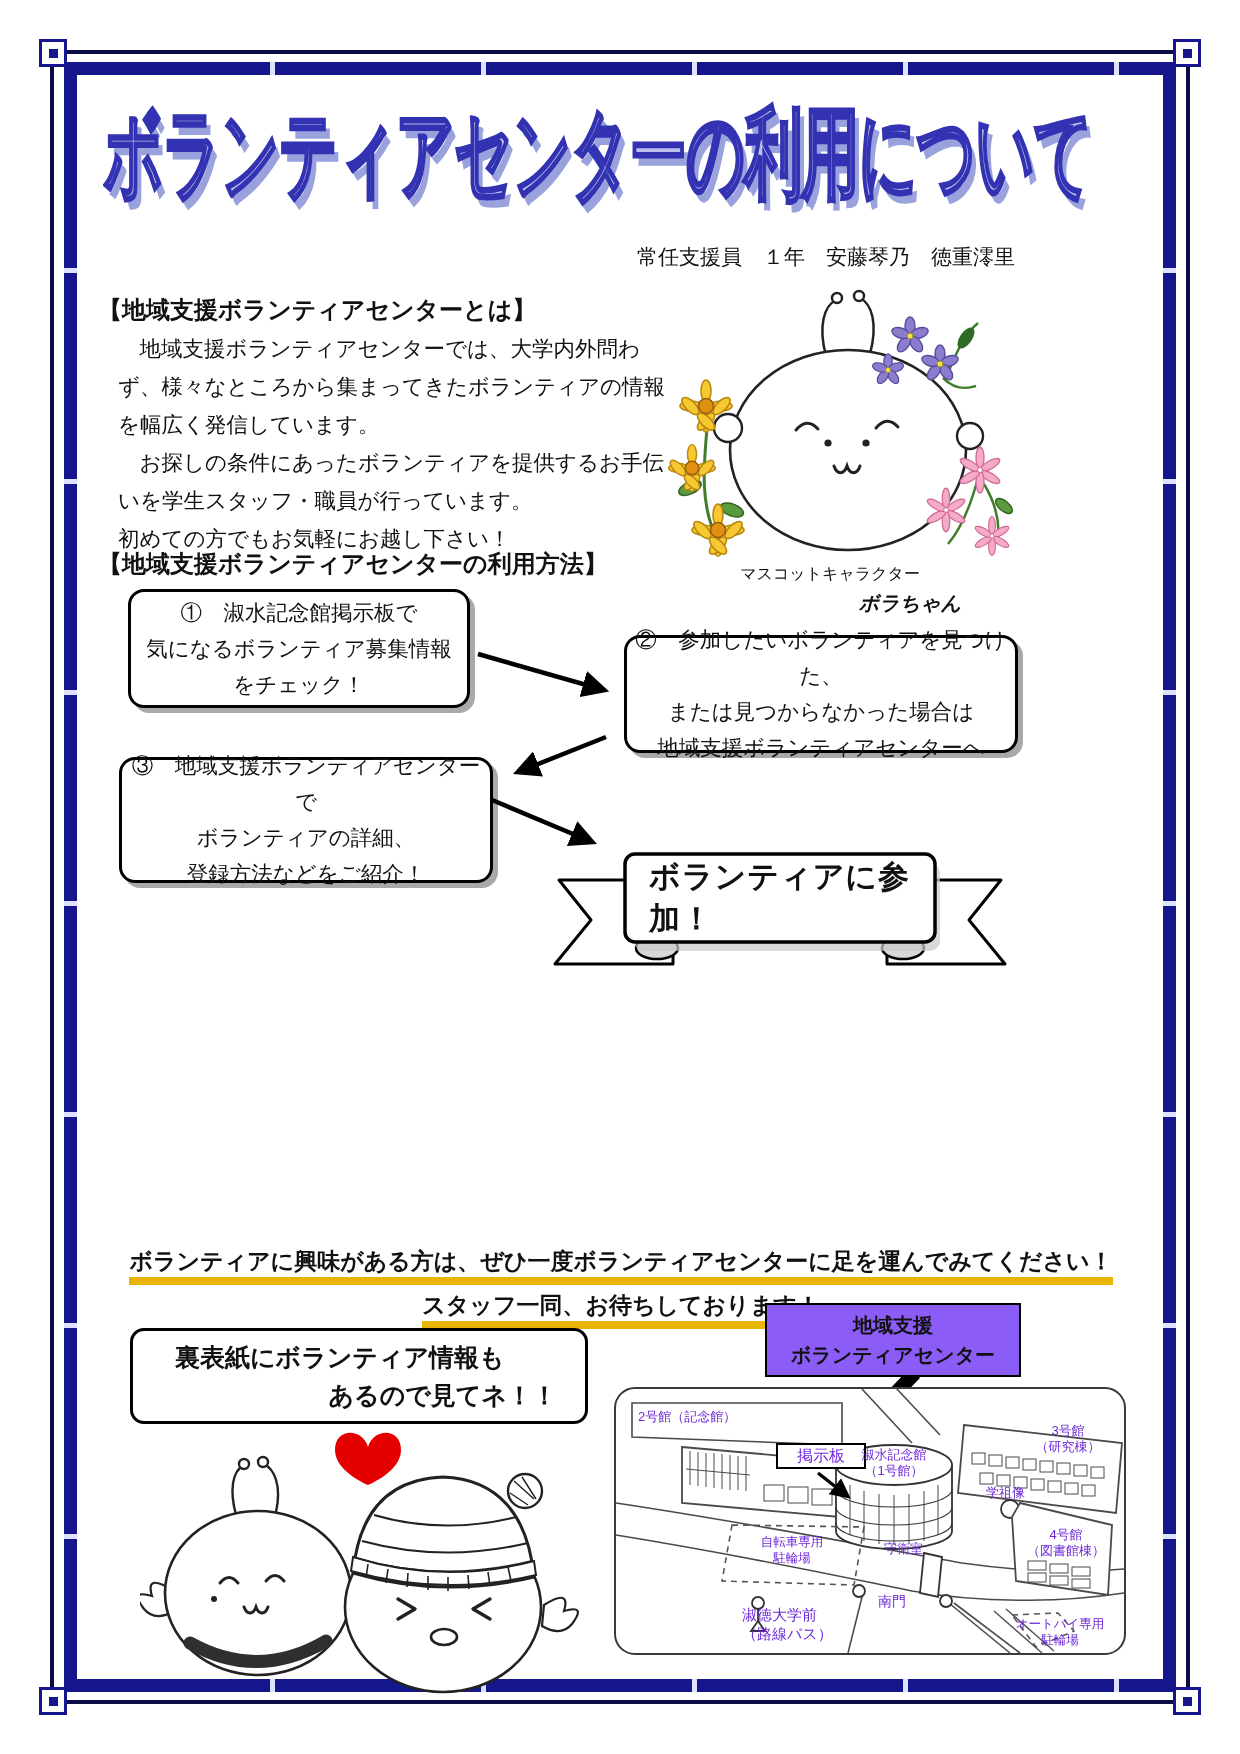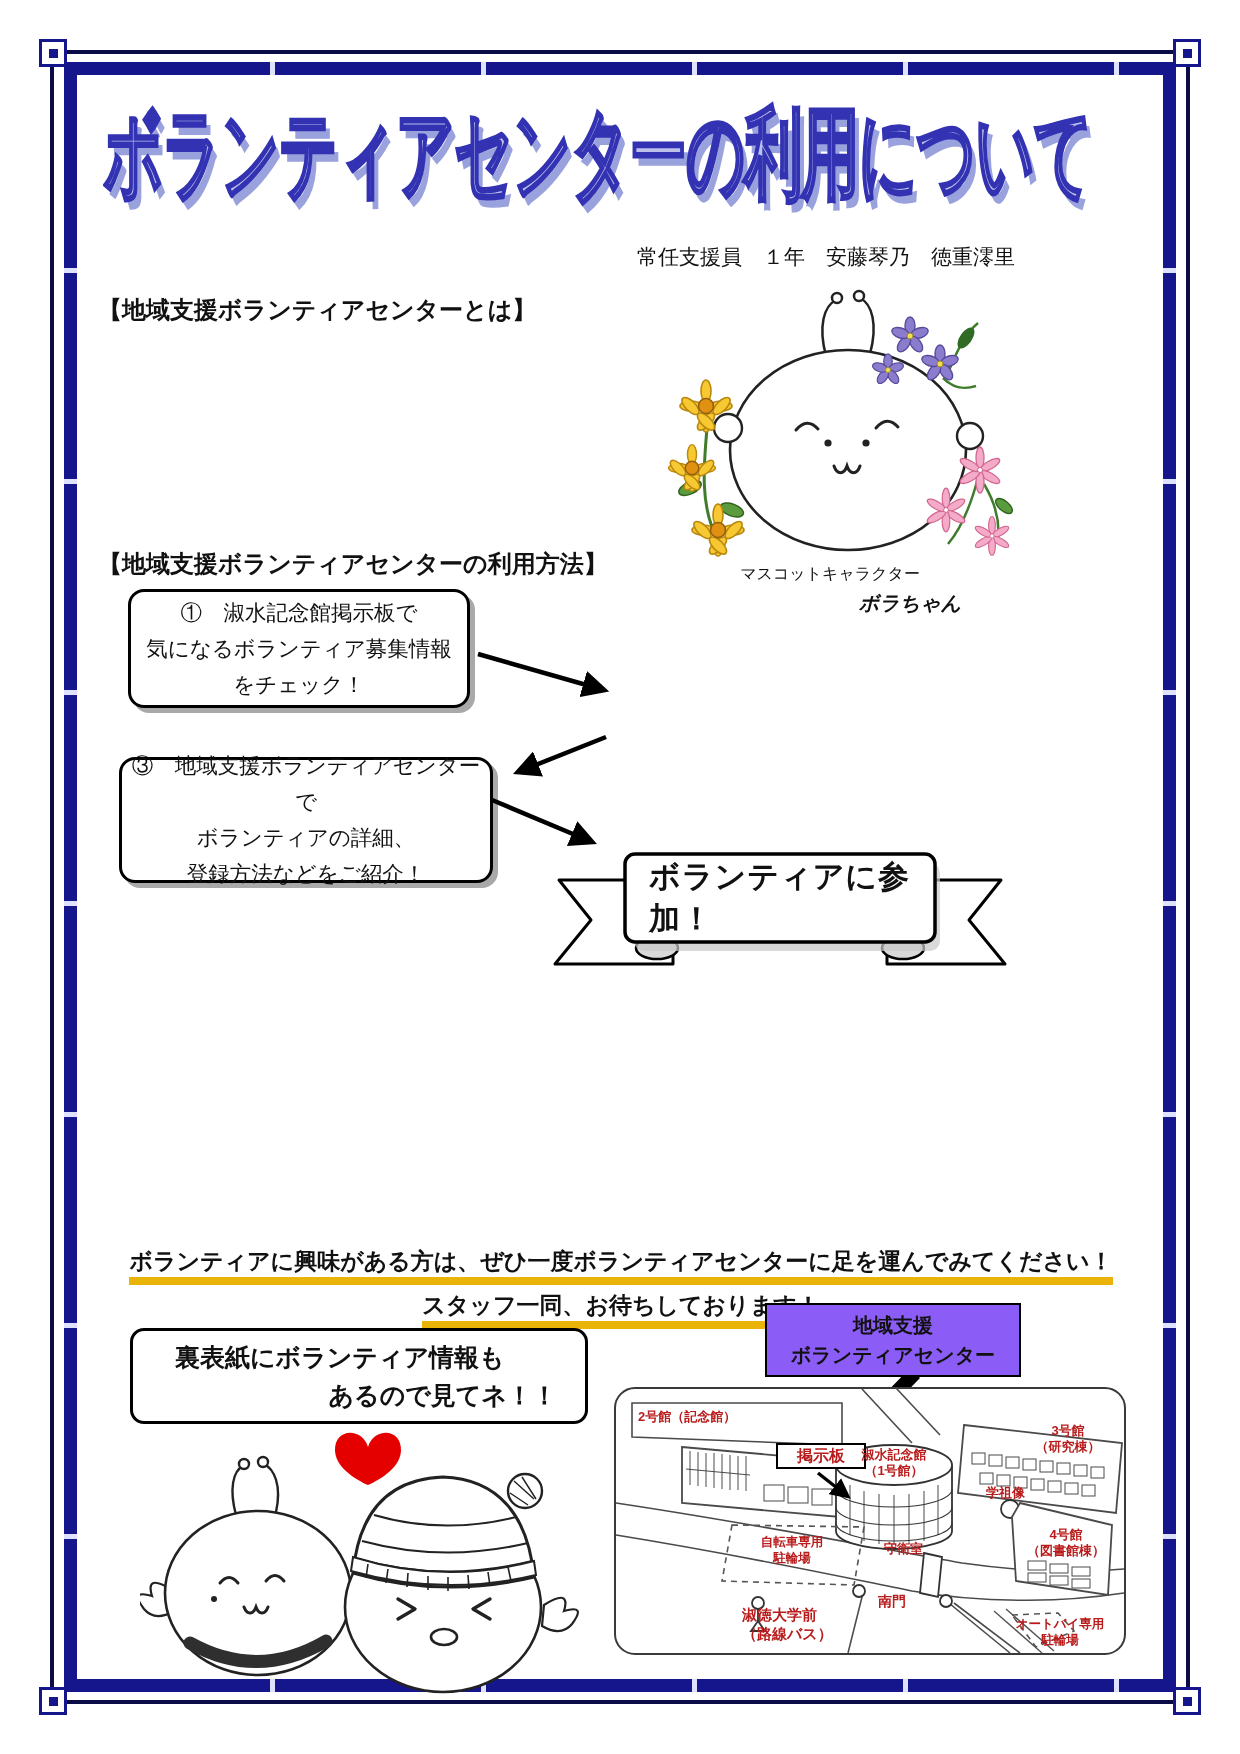--- a/index.html
+++ b/index.html
@@ -74,21 +74,21 @@
   .bubble-line1{position:absolute;left:42px;top:10px;}
   .bubble-line2{position:absolute;right:28px;top:48px;}
   .pair-wrap{position:absolute;left:140px;top:1415px;width:440px;height:290px;}
 
   
   .map-label-box{position:absolute;left:765px;top:1303px;width:252px;height:70px;border:2.5px solid #000;background:#8b5cf6;
     display:flex;align-items:center;justify-content:center;text-align:center;
     font-family:var(--sans);font-weight:bold;font-size:20px;line-height:30px;}
   .map{position:absolute;left:612px;top:1385px;width:516px;height:272px;}
   .map svg{position:absolute;left:0;top:0;}
-  .mlabel{position:absolute;font-family:var(--sans);font-weight:bold;color:#b91c1c;line-height:1.25;}
+  .mlabel{position:absolute;font-family:var(--sans);font-weight:normal;color:#6d28d9;line-height:1.25;}
   .ml-center{text-align:center;}
   .ml-board{border:2px solid #000;background:#fff;padding:1px 19px;font-size:16px;text-align:center;}
 </style>
 </head>
 <body>
 
 <div class="page">
 
   <div class="frame-outer"></div>
   <div class="band band-top"></div>
@@ -105,20 +105,23 @@
       <span></span>
     </div>
   <div class="corner-sq c-br">
       <span></span>
     </div>
 
   <div class="title">ボランティアセンターの利用について</div>
   <div class="byline">常任支援員　１年　安藤琴乃　徳重澪里</div>
 
   <div class="h-gothic" id="about-heading">【地域支援ボランティアセンターとは】</div>
+  <div class="preline" id="about-body">　地域支援ボランティアセンターでは、大学内外問わず、様々なところから集まってきたボランティアの情報を幅広く発信しています。
+　お探しの条件にあったボランティアを提供するお手伝いを学生スタッフ・職員が行っています。
+初めての方でもお気軽にお越し下さい！</div>
 
   <div class="mascot-wrap">
     <svg width="400" height="300" viewBox="0 0 400 300">
       <defs>
         <g id="daisy">
           <g fill="#f7c832" stroke="#b8880e" stroke-width="1.6">
             <ellipse cx="0" cy="-15" rx="5" ry="11"></ellipse>
               <ellipse cx="0" cy="15" rx="5" ry="11"></ellipse>
             <ellipse cx="-15" cy="0" rx="11" ry="5"></ellipse>
               <ellipse cx="15" cy="0" rx="11" ry="5"></ellipse>
@@ -198,20 +201,25 @@
     </svg>
   </div>
   <div class="caption1">マスコットキャラクター</div>
   <div class="caption2">ボラちゃん</div>
 
   <div class="h-gothic" id="howto-heading">【地域支援ボランティアセンターの利用方法】</div>
   <div class="step-box" id="box1">
       <div class="preline">①　淑水記念館掲示板で
 気になるボランティア募集情報
 をチェック！</div>
+    </div>
+  <div class="step-box" id="box2">
+      <div class="preline">②　参加したいボランティアを見つけた、
+または見つからなかった場合は
+地域支援ボランティアセンターへ</div>
     </div>
   <div class="step-box" id="box3">
       <div class="preline">③　地域支援ボランティアセンターで
 ボランティアの詳細、
 登録方法などをご紹介！</div>
     </div>
 
   <svg class="flow-arrows">
     <defs>
       <marker id="ah" markerWidth="6" markerHeight="6" refX="8" refY="5" orient="auto" viewBox="0 0 10 10">

